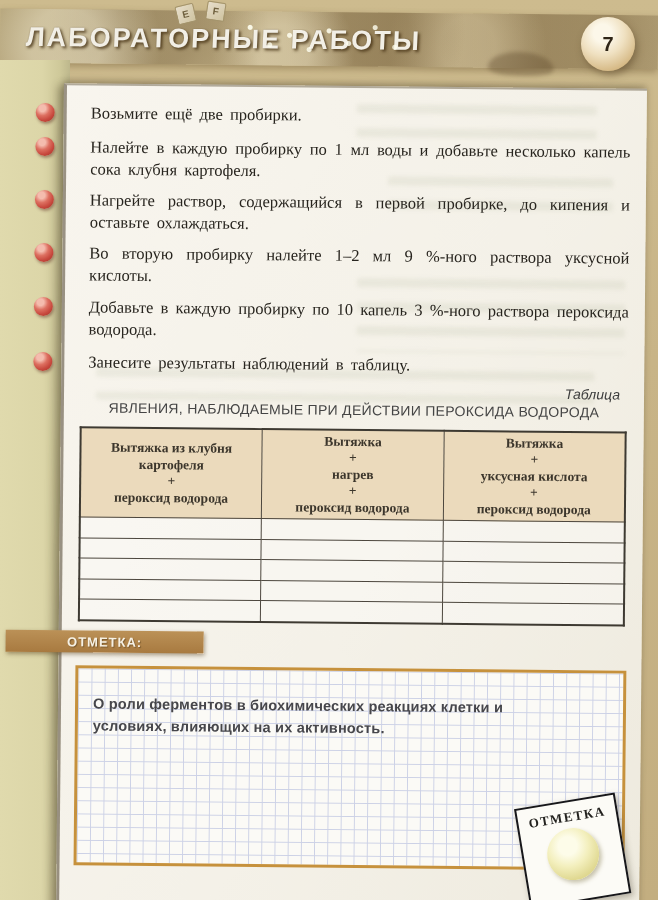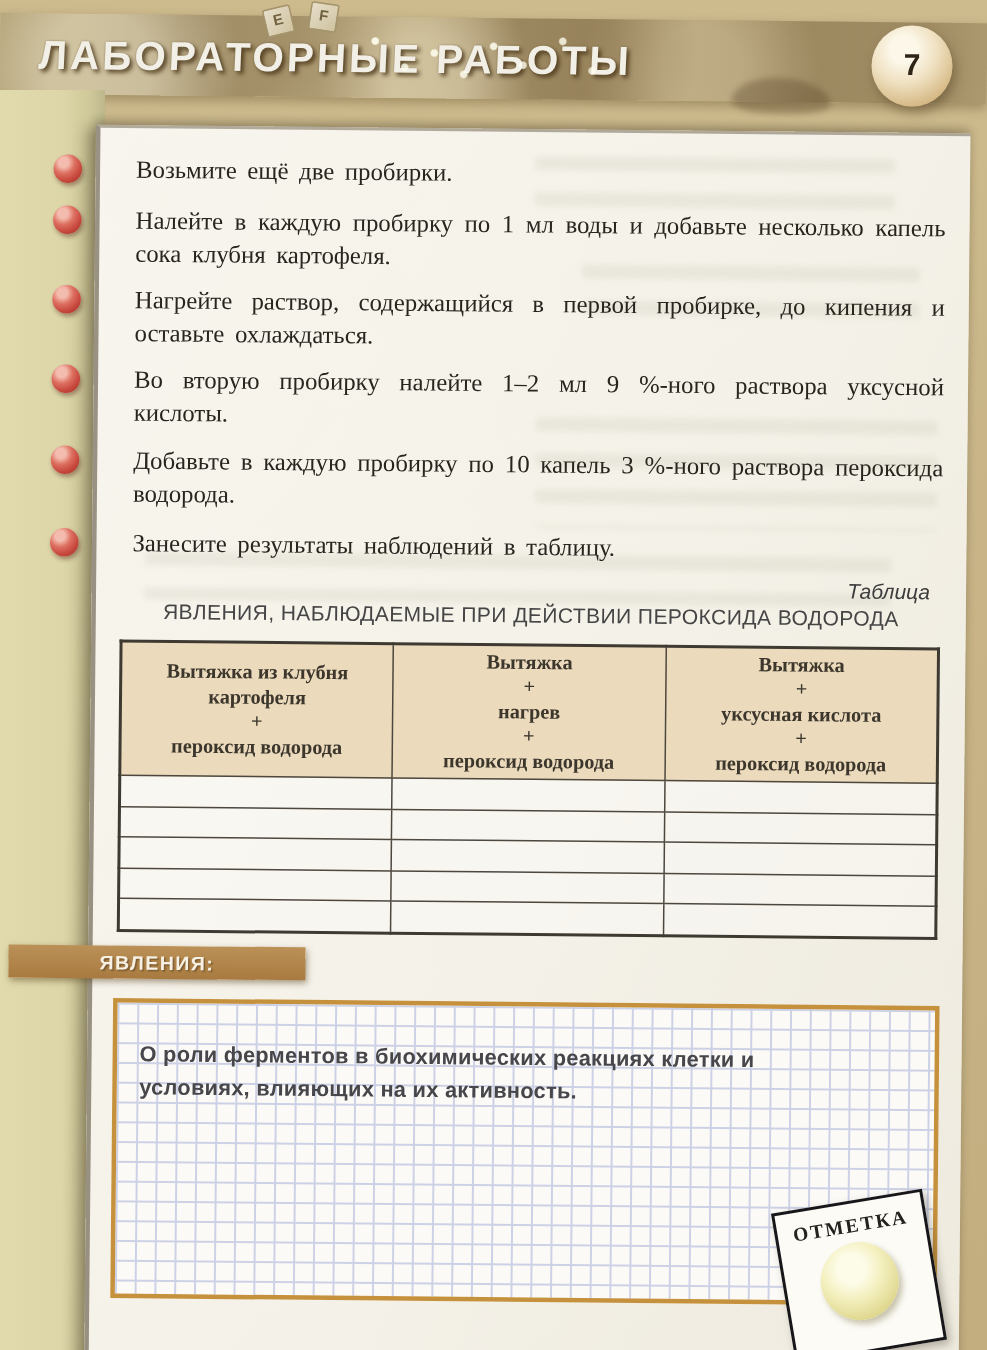--- a/index.html
+++ b/index.html
@@ -261,21 +261,21 @@
         </tr>
         <tr>
           <td></td>
           <td></td>
           <td></td>
         </tr>
       </tbody>
   </table>
 
   <div class="vyvody-bar">
-    <span>ЯВЛЕНИЯ:</span>
+    <span>ОТМЕТКА:</span>
   </div>
 
   <div class="grid-box">
     <div class="conclusions-text">О роли ферментов в биохимических реакциях клетки и условиях, влияющих на их активность.</div>
   </div>
 
   <div class="stamp">
     <div class="stamp-label">ОТМЕТКА</div>
     <div class="stamp-ball"></div>
   </div>

